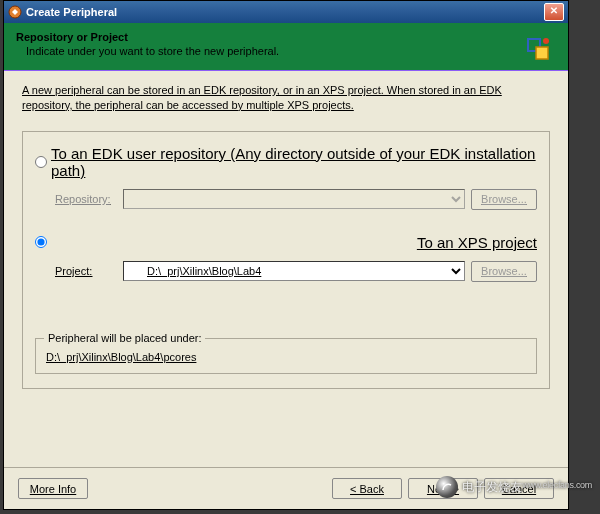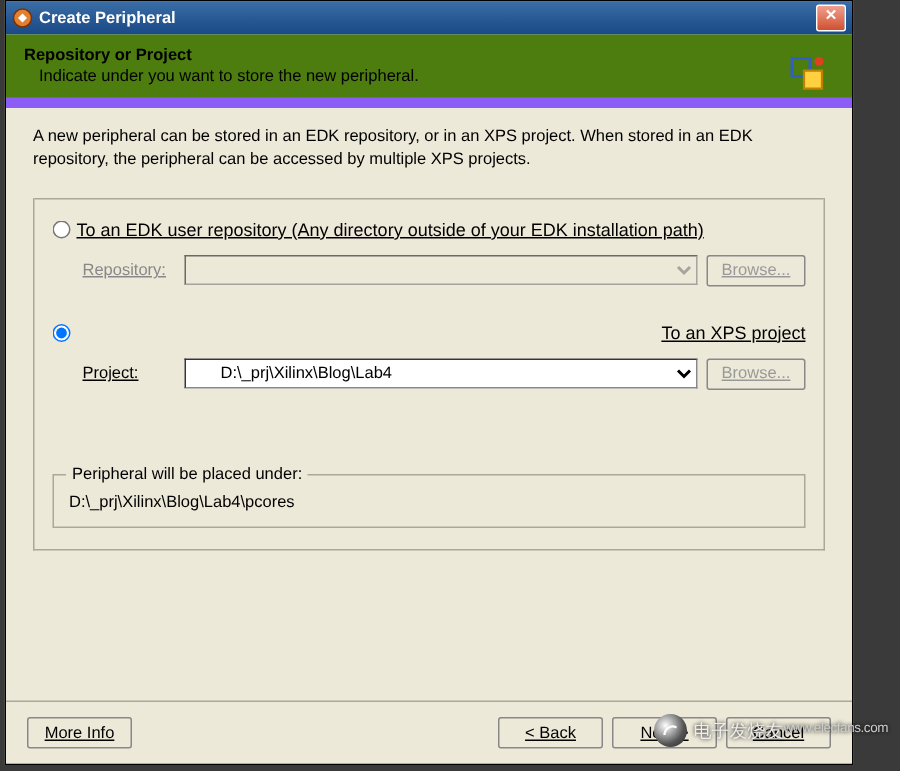--- a/index.html
+++ b/index.html
@@ -45,22 +45,22 @@
       border: 1px solid #fff;
       border-radius: 2px;
       color: #fff;
       font-weight: bold;
       font-size: 10px;
       line-height: 14px;
       text-align: center;
       cursor: pointer;
     }
     .header {
-      background: #4d7c0f;
-      border-bottom: 7px solid #8b5cf6;
+      background: #15803d;
+      border-bottom: 1px solid #8b5cf6;
       padding: 8px 12px;
       min-height: 48px;
       position: relative;
     }
     .header-title {
       font-weight: bold;
       font-size: 11px;
       color: #000;
     }
     .header-sub {
@@ -71,20 +71,21 @@
     }
     .header-icon {
       position: absolute;
       right: 12px;
       top: 8px;
       width: 36px;
       height: 36px;
     }
     .content {
       padding: 12px 18px 8px 18px;
+      text-decoration: underline;
     }
     .intro {
       font-size: 11px;
       color: #000;
       line-height: 1.35;
       margin-bottom: 18px;
     }
     .group {
       border: 1px solid #aca899;
       border-top: none;
@@ -103,21 +104,21 @@
     .radio-row {
       display: flex;
       align-items: center;
       gap: 4px;
       margin-bottom: 10px;
     }
     .radio-row input[type="radio"] {
       width: 12px; height: 12px;
     }
     .radio-row label {
-      font-size: 12px;
+      font-size: 15px;
       text-decoration: underline;
       text-underline-offset: 1px;
     }
     .field-row {
       display: flex;
       align-items: center;
       margin-left: 20px;
       gap: 6px;
     }
     .field-label {

